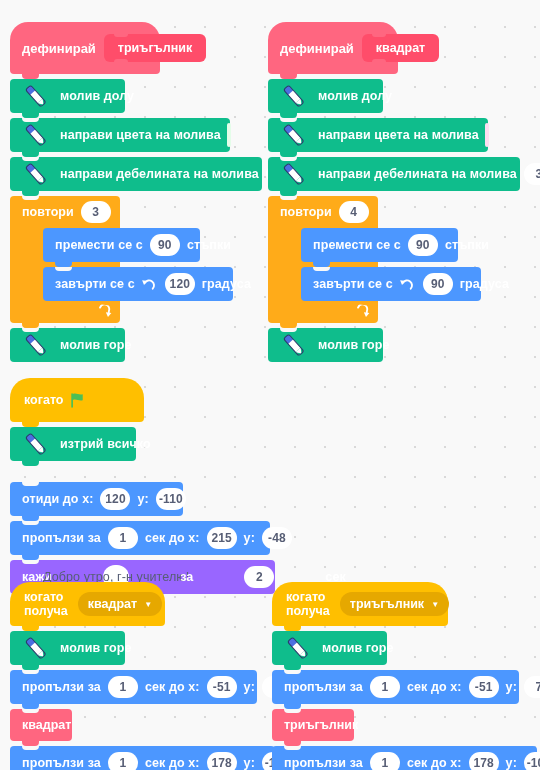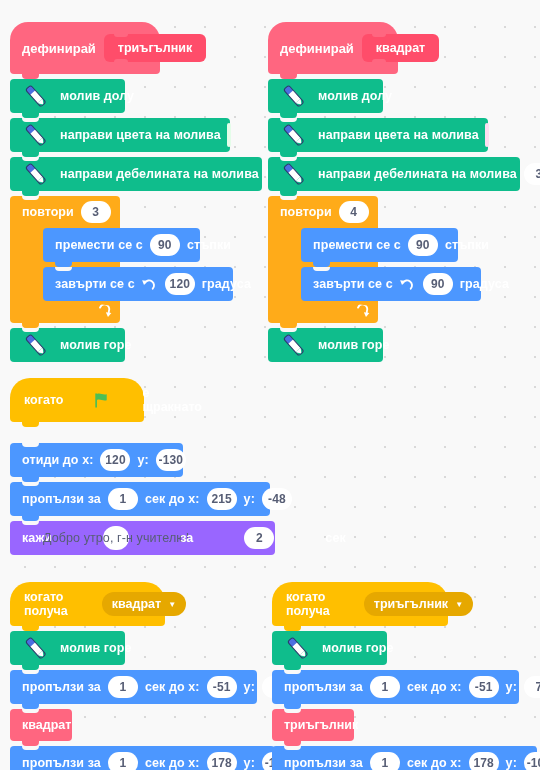--- a/index.html
+++ b/index.html
@@ -91,21 +91,20 @@
   
   .ehat{
     position:relative;
     background:#FFBF00;
     border-radius:20px 20px 4px 4px;
     height:44px;
     display:flex;align-items:center;
     padding:0 14px 0 12px;
     color:#fff;font-weight:bold;font-size:12.5px;
     box-sizing:border-box;
-    gap:24px;
   }
   .ehat::after{
     content:"";position:absolute;left:12px;top:100%;
     width:17px;height:5px;background:#FFBF00;border-radius:0 0 4px 4px;
   }
 
   
   .cblock{position:relative;}
   .cblock .chead{
     background:#FFAB19;border-radius:4px 4px 0 0;
@@ -402,29 +401,41 @@
   <div class="stack" style="left:10px;top:378px;">
 
     <div class="ehat" style="width:134px;">
       <span class="label">когато</span>
       <span class="flag">
         <svg viewBox="0 0 17 16" width="17" height="15">
           <rect x="0.8" y="0.5" width="1.8" height="15" fill="#4CBF56"></rect>
           <path d="M2.6 1 C6 -0.4 9 2.4 13 1.2 L13 7.6 C9 8.8 6 6 2.6 7.4 Z" fill="#4CBF56"></path>
         </svg>
       </span>
-      <span class="label">е щракнато</span>
-    </div>
-
+    </div>
+
+    <div class="blk pen stk noTopNotch" style="width:126px;margin-top:5px;">
+      <span class="penicon">
+        <svg viewBox="0 0 30 30" width="30" height="30">
+            <g transform="rotate(-42 15 15)">
+          <rect x="12" y="4" width="7" height="8" rx="2.5" fill="#4C6FE0"></rect>
+          <rect x="12" y="11" width="7" height="11" fill="#fff"></rect>
+          <polygon points="12,22 19,22 15.5,27" fill="#fff"></polygon>
+          <rect x="12" y="4" width="7" height="23" rx="2.5" fill="none" stroke="#2b3a6b" stroke-width="1"></rect>
+        </g>
+          </svg>
+      </span>
+      <span class="label">изтрий всичко</span>
+    </div>
 
     <div class="blk motion stk" style="width:173px;margin-top:21px;">
       <span class="label lbl-first">отиди до x:</span>
       <span class="oval num">120</span>
       <span class="label">y:</span>
-      <span class="oval num">-130</span>
+      <span class="oval num">-110</span>
     </div>
 
     <div class="blk motion stk" style="width:260px;margin-top:5px;">
       <span class="label lbl-first">пропълзи за</span>
       <span class="oval num">1</span>
       <span class="label">сек до x:</span>
       <span class="oval num">215</span>
       <span class="label">y:</span>
       <span class="oval num">-48</span>
     </div>

